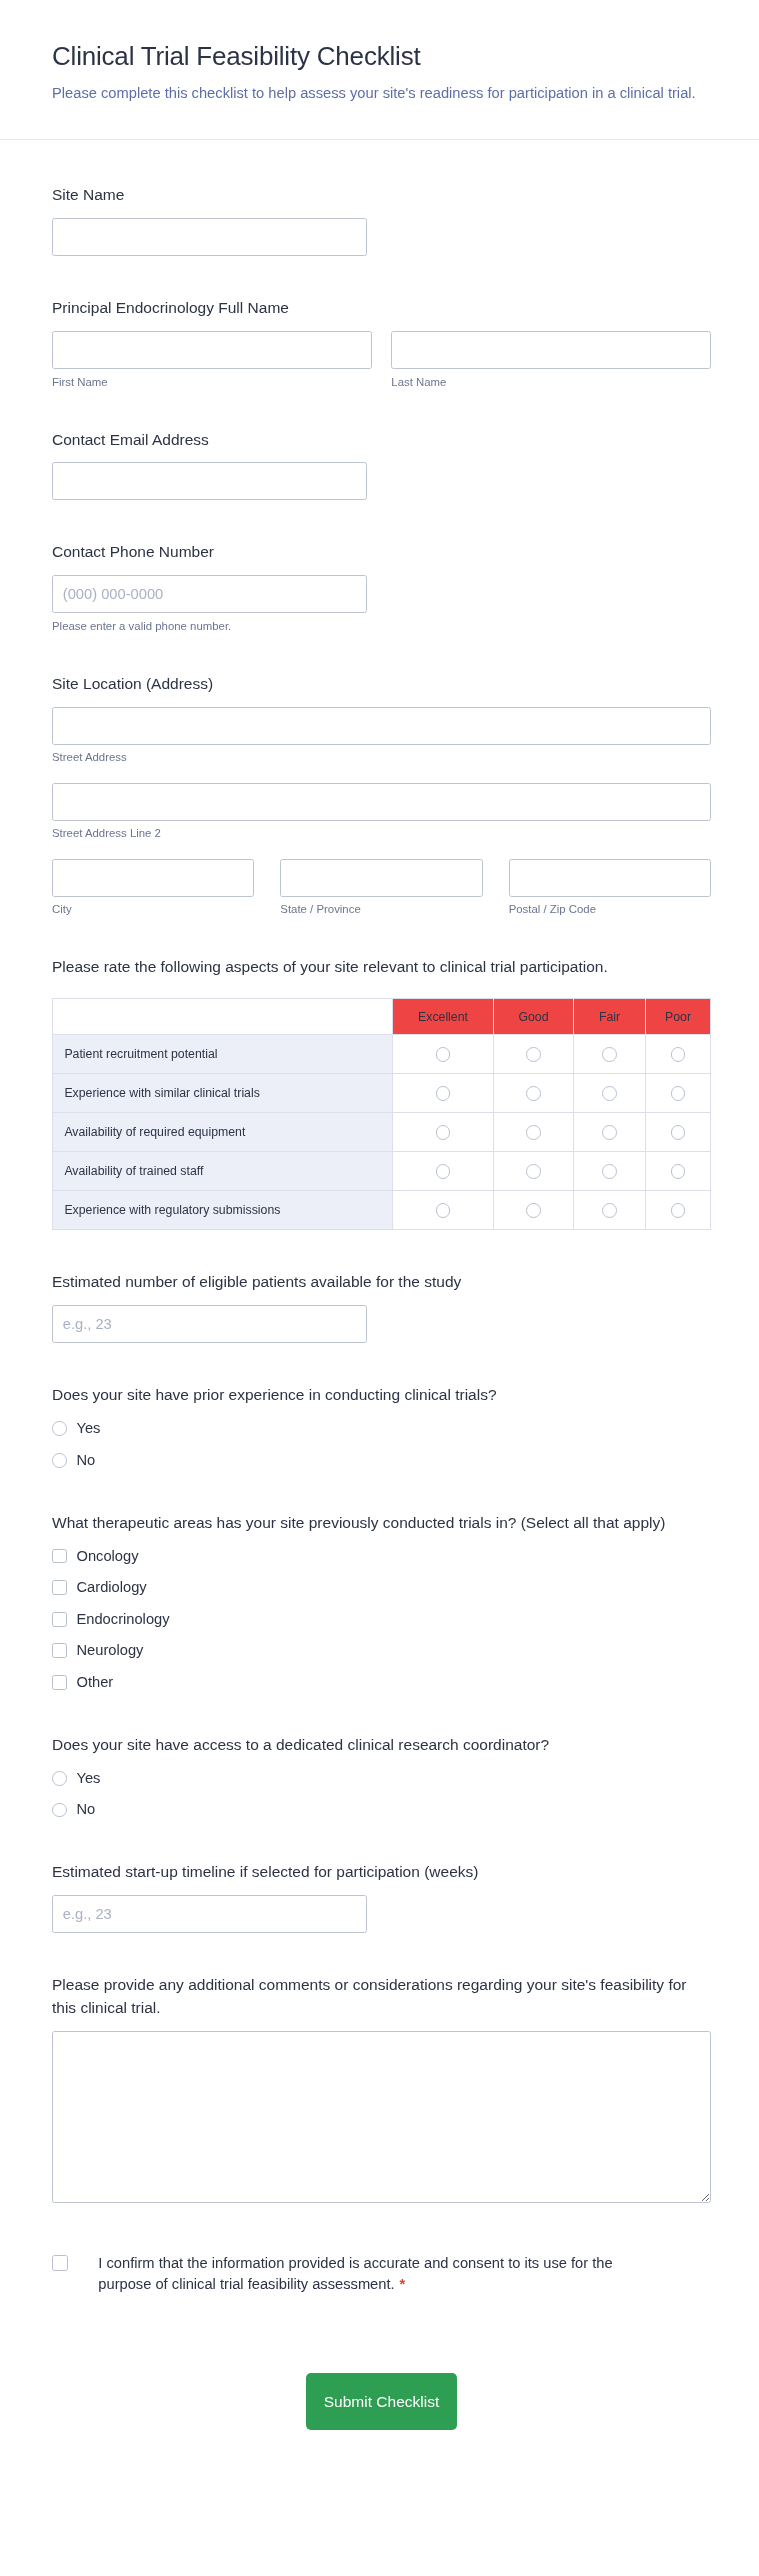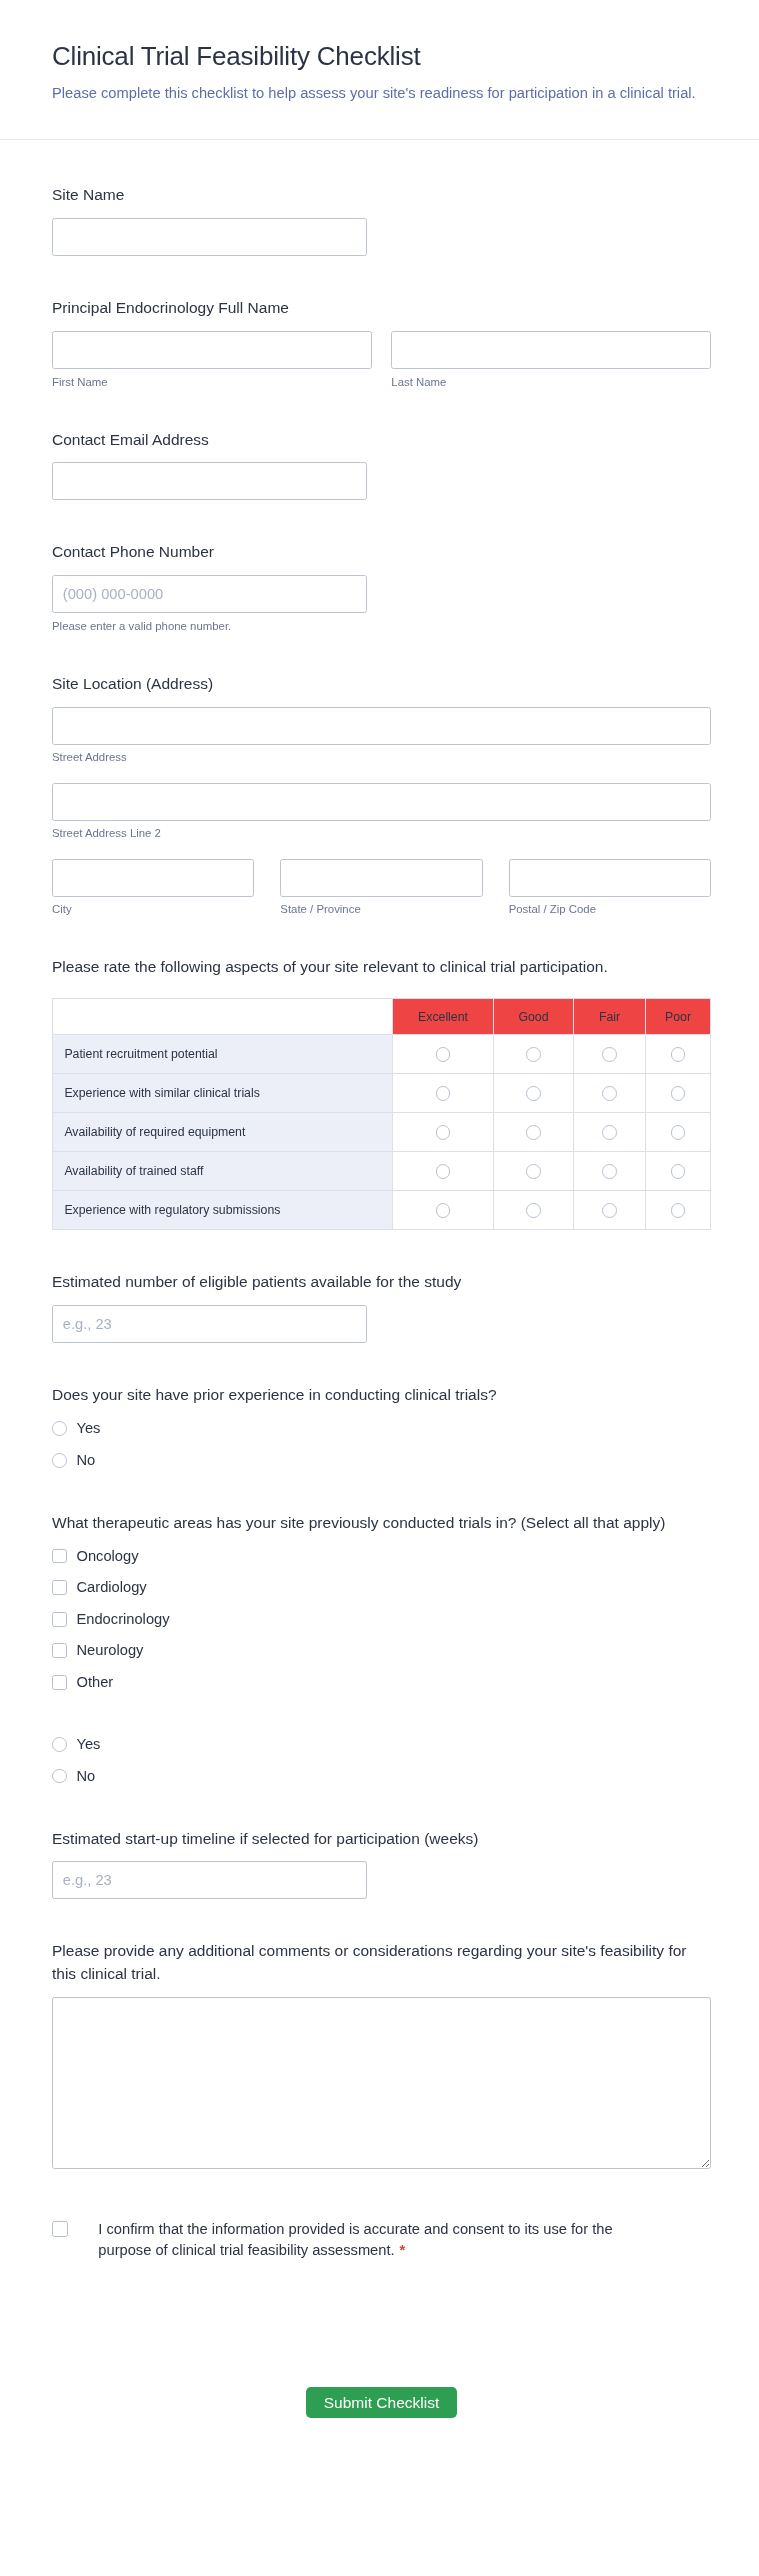--- a/index.html
+++ b/index.html
@@ -147,27 +147,26 @@
     color: #2c3345;
   }
   .asterisk { color: #e0432f; margin-left: 4.9px; font-weight: 700; }
 
   .submit-area { display: flex; justify-content: center; padding: 78px 0 57px 0; }
   .submit-btn {
     background: #2e9e52;
     color: #ffffff;
     border: none;
     border-radius: 4.9px;
-    height: 31px;
+    height: 57px;
     padding: 0 18px;
     font-size: 15.5px;
     font-weight: 500;
     font-family: inherit;
     cursor: pointer;
-    margin-top: 48px;
   }
 </style>
 </head>
 <body>
 
 <div class="page">
 
   <header class="form-header">
     <h1 class="title">Clinical Trial Feasibility Checklist</h1>
     <p class="subtitle">Please complete this checklist to help assess your site's readiness for participation in a clinical trial.</p>
@@ -332,20 +331,21 @@
         <input type="checkbox" class="checkbox" style="">
         <span class="option-label">Neurology</span>
       </div>
       <div class="option">
         <input type="checkbox" class="checkbox" style="">
         <span class="option-label">Other</span>
       </div>
     </div>
 
     <div class="field">
+      <label class="label">Does your site have access to a dedicated clinical research coordinator?</label>
       <div class="option">
         <input type="radio" name="coordinator" class="radio" style="">
         <span class="option-label">Yes</span>
       </div>
       <div class="option">
         <input type="radio" name="coordinator" class="radio" style="">
         <span class="option-label">No</span>
       </div>
     </div>
 

